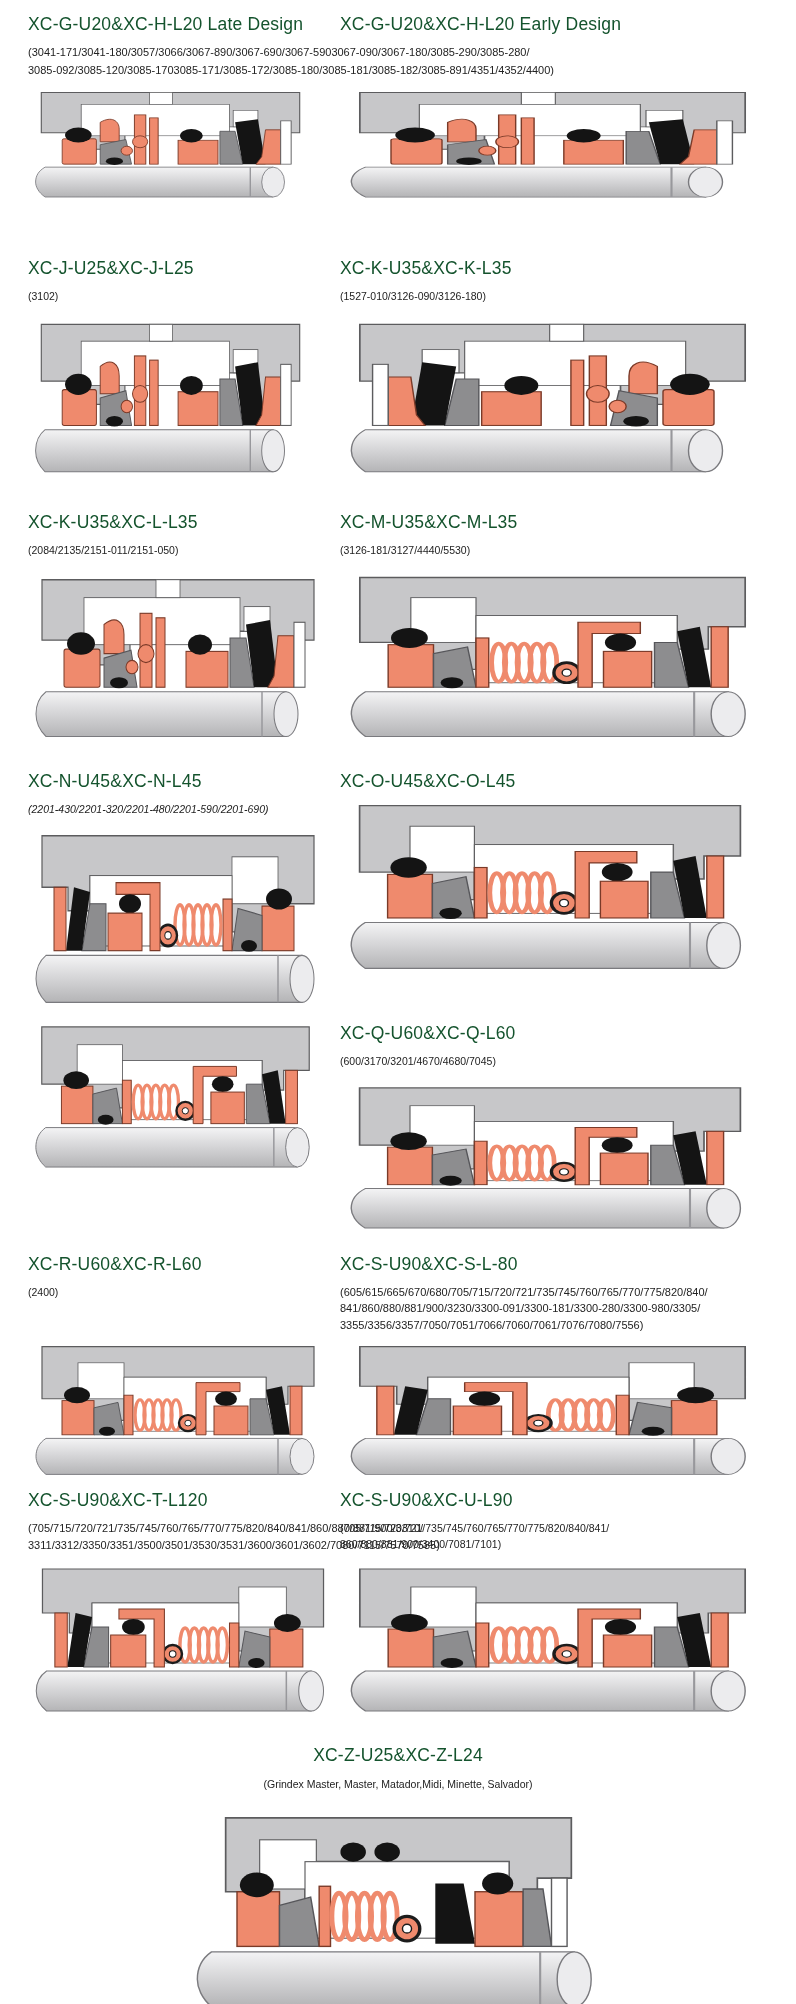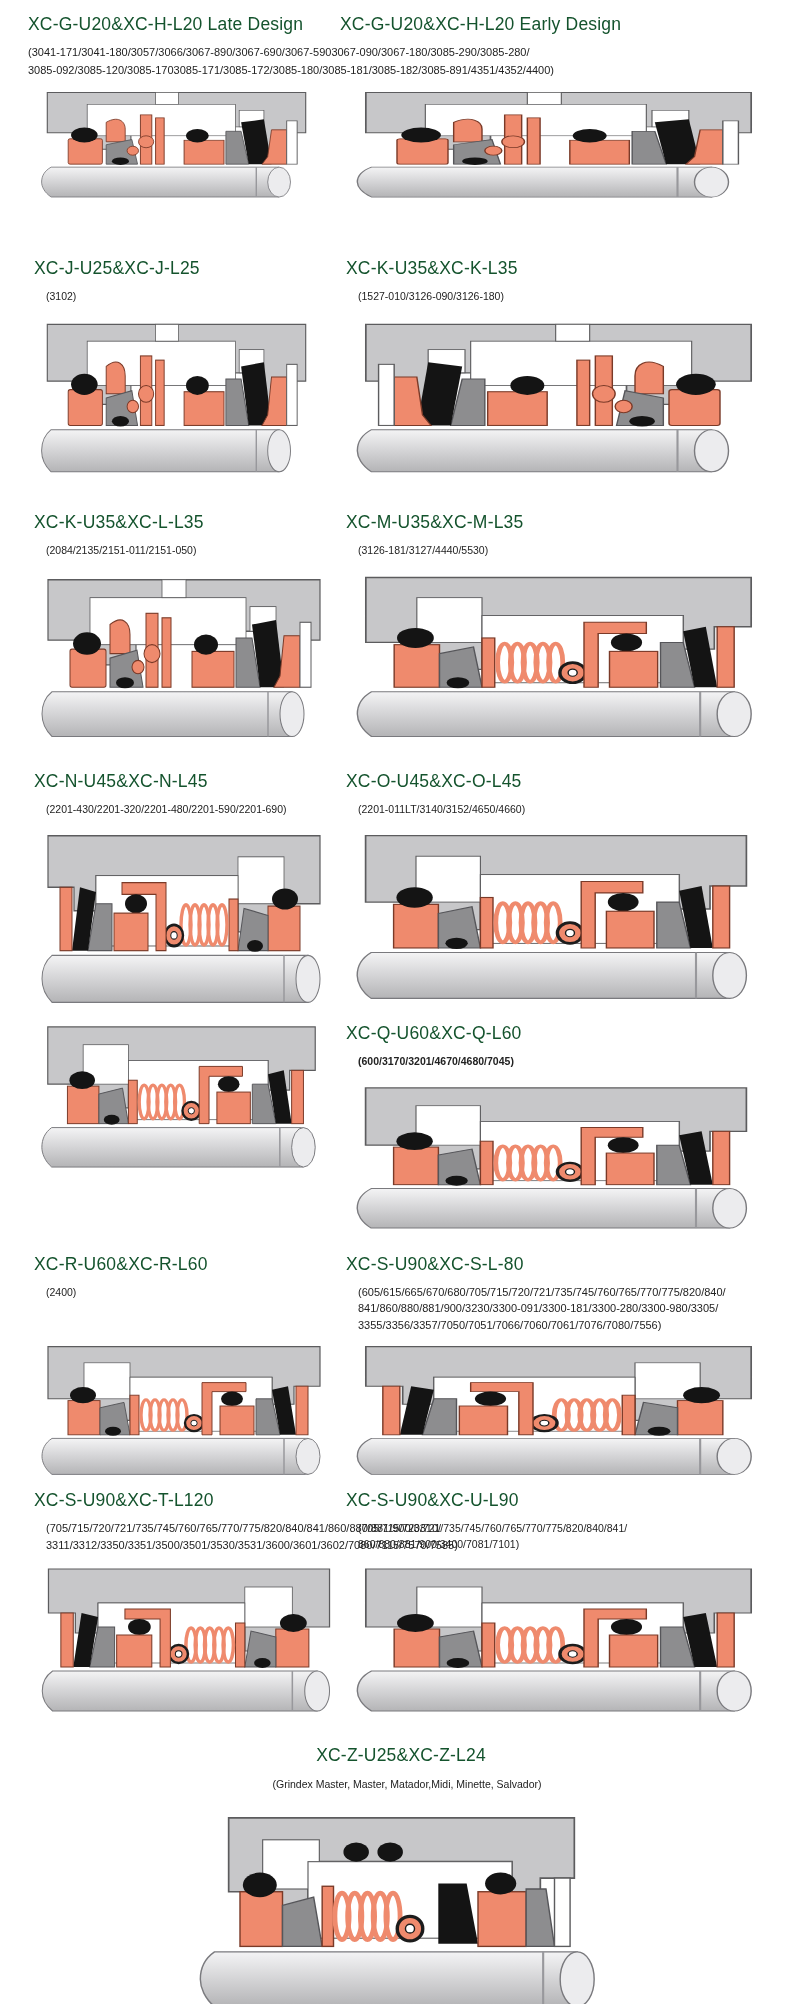--- a/index.html
+++ b/index.html
@@ -1,27 +1,27 @@
 <!DOCTYPE html>
 <html><head>
 <meta charset="utf-8">
 <style>
   html,body{margin:0;padding:0;background:#ffffff;}
   body{width:796px;min-height:2004px;font-family:"Liberation Sans",sans-serif;color:#1b1b1b;}
   #catalog{padding-top:14px;}
   .row{margin-bottom:34px;}
-  .cells{display:flex;align-items:flex-start;padding-left:6px;}
+  .cells{display:flex;align-items:flex-start;}
   .cell{display:flex;flex-direction:column;}
   .cell.left{margin-left:28px;width:312px;}
   .cell.right{width:440px;}
   .cell.center{margin:0 auto;text-align:center;align-items:center;}
   .title{font-size:17.5px;letter-spacing:.2px;color:#14532d;margin-bottom:9px;white-space:nowrap;}
   .titles-pair{display:flex;}
   .titles-pair .title.left{margin-left:28px;width:312px;}
-  .subtitle{font-size:10.5px;color:#222;line-height:1.55;margin-bottom:10px;margin-left:12px;}
+  .subtitle{font-size:10.5px;color:#222;line-height:1.55;margin-bottom:10px;}
   .subtitle.dense{font-size:11px;line-height:1.5;}
   .shared-subtitle{margin-left:28px;font-size:11px;line-height:1.62;color:#222;margin-bottom:8px;}
   .subline{white-space:nowrap;}
   .diagram{line-height:0;}
   .centered-row .title{margin-bottom:10px;}
 </style>
 </head>
 <body>
 
 <div id="catalog">
@@ -260,21 +260,21 @@
               <polygon points="238,52 254,48 262,102 246,102" fill="#141414"></polygon>
               <rect x="262" y="48" width="12" height="54" fill="#ef8a6d" stroke="#7a3a28"></rect>
             </svg></div>
         </div>
       </div>
     </div>
     <div class="row" style="margin-bottom: 16px;">
       <div class="cells">
         <div class="cell left">
           <div class="title">XC-N-U45&amp;XC-N-L45</div>
-          <div class="subtitle" style="min-height: 20.5px;">
+          <div class="subtitle" style="min-height: 20.5px; font-style: italic;">
             <div class="subline">(2201-430/2201-320/2201-480/2201-590/2201-690)</div>
           </div>
           <div class="diagram"><svg width="300" height="176" viewBox="0 0 300 150" preserveAspectRatio="none" xmlns="http://www.w3.org/2000/svg">
               <defs>
                 <linearGradient id="sg7" x1="0" y1="0" x2="0" y2="1">
                   <stop offset="0" stop-color="#f4f4f5"></stop>
                   <stop offset="0.45" stop-color="#d7d7d9"></stop>
                   <stop offset="1" stop-color="#b4b4b6"></stop>
                 </linearGradient>
               </defs>
@@ -301,23 +301,20 @@
                 <ellipse cx="198" cy="62" rx="11" ry="8" fill="#141414"></ellipse>
                 <rect x="186" y="70" width="34" height="32" fill="#ef8a6d" stroke="#7a3a28"></rect>
                 <polygon points="222,62 238,62 246,102 222,102" fill="#8d8d8f" stroke="#56565a"></polygon>
                 <polygon points="238,52 254,48 262,102 246,102" fill="#141414"></polygon>
                 <rect x="262" y="48" width="12" height="54" fill="#ef8a6d" stroke="#7a3a28"></rect>
               </g>
             </svg></div>
         </div>
         <div class="cell right">
           <div class="title">XC-O-U45&amp;XC-O-L45</div>
-          <div class="subtitle" style="min-height: 20.5px;">
-            <div class="subline">(2201-011LT/3140/3152/4650/4660)</div>
-          </div>
           <div class="diagram"><svg width="420" height="172" viewBox="0 0 300 150" preserveAspectRatio="none" xmlns="http://www.w3.org/2000/svg">
               <defs>
                 <linearGradient id="sg8" x1="0" y1="0" x2="0" y2="1">
                   <stop offset="0" stop-color="#f4f4f5"></stop>
                   <stop offset="0.45" stop-color="#d7d7d9"></stop>
                   <stop offset="1" stop-color="#b4b4b6"></stop>
                 </linearGradient>
               </defs>
               <path d="M18,106 H274 V146 H18 C11,140 8,132 8,126 C8,118 11,111 18,106 Z" fill="url(#sg8)" stroke="#7a7a7e" stroke-width="1"></path>
               <line x1="250" y1="106" x2="250" y2="146" stroke="#98989c" stroke-width="1.5"></line>
@@ -379,21 +376,21 @@
               <path d="M168,44 h44 v10 h-34 v48 h-10 z" fill="#ef8a6d" stroke="#7a3a28"></path>
               <ellipse cx="198" cy="62" rx="11" ry="8" fill="#141414"></ellipse>
               <rect x="186" y="70" width="34" height="32" fill="#ef8a6d" stroke="#7a3a28"></rect>
               <polygon points="222,62 238,62 246,102 222,102" fill="#8d8d8f" stroke="#56565a"></polygon>
               <polygon points="238,52 254,48 262,102 246,102" fill="#141414"></polygon>
               <rect x="262" y="48" width="12" height="54" fill="#ef8a6d" stroke="#7a3a28"></rect>
             </svg></div>
         </div>
         <div class="cell right">
           <div class="title">XC-Q-U60&amp;XC-Q-L60</div>
-          <div class="subtitle" style="min-height: 20.5px; font-weight: bold;">
+          <div class="subtitle" style="min-height: 20.5px;">
             <div class="subline">(600/3170/3201/4670/4680/7045)</div>
           </div>
           <div class="diagram"><svg width="420" height="148" viewBox="0 0 300 150" preserveAspectRatio="none" xmlns="http://www.w3.org/2000/svg">
               <defs>
                 <linearGradient id="sg10" x1="0" y1="0" x2="0" y2="1">
                   <stop offset="0" stop-color="#f4f4f5"></stop>
                   <stop offset="0.45" stop-color="#d7d7d9"></stop>
                   <stop offset="1" stop-color="#b4b4b6"></stop>
                 </linearGradient>
               </defs>

